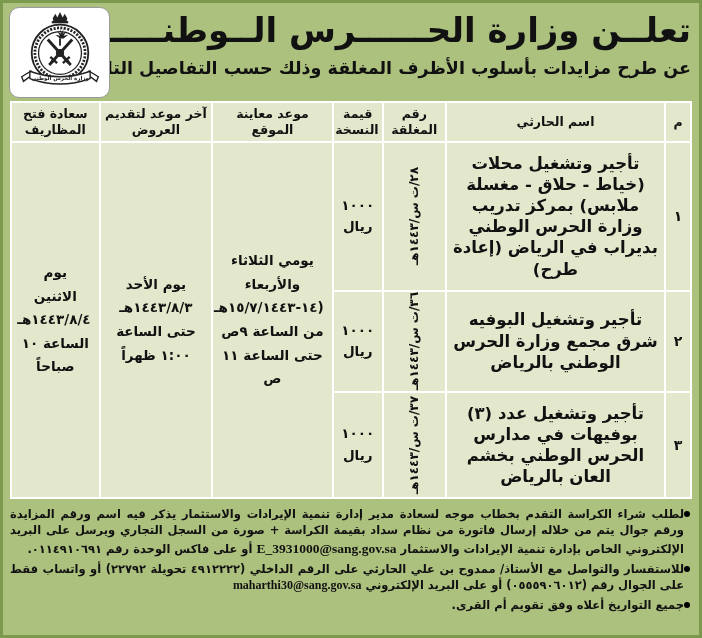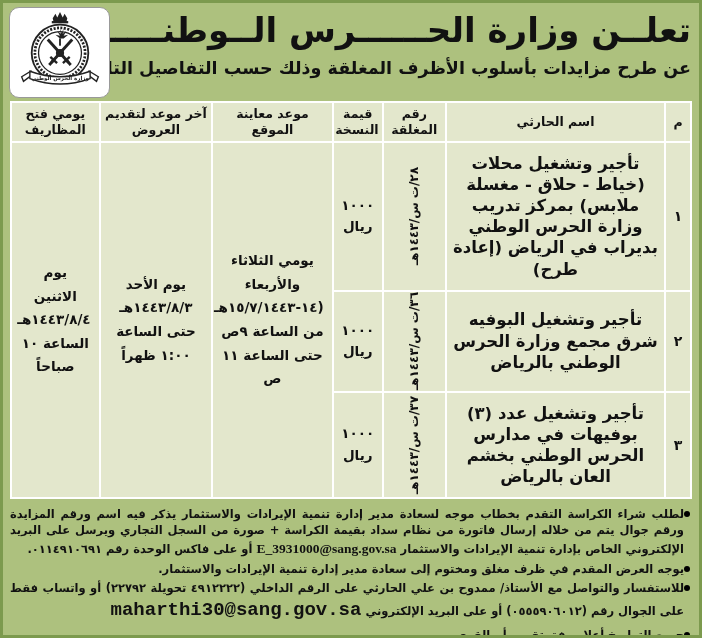--- a/index.html
+++ b/index.html
@@ -55,21 +55,21 @@
     display:flex;align-items:flex-start;
     font-size:11.5px;font-weight:bold;line-height:1.42;margin-bottom:3px;
   }
   .dot{flex:0 0 auto;width:6px;height:6px;border-radius:50%;background:#000;margin-top:5px;}
   .note .txt{flex:1 1 auto;text-align:justify;}
   .email{
     direction:ltr;unicode-bidi:isolate;
     font-family:"Liberation Serif",serif;font-weight:bold;font-size:13.5px;
     white-space:nowrap;
   }
-  .email.lg{font-size:19px;font-family:Liberation Mono, monospace;}
+  .email.lg{font-size:12px;}
   
   .logo svg{display:block;}
 </style>
 </head>
 <body>
 
 <div class="header">
   <div class="logo">
     <svg width="92" height="84" viewBox="0 0 100 92">
 
@@ -119,21 +119,21 @@
         <col class="c-open">
     </colgroup>
     <tbody>
         <tr>
       <th>م</th>
       <th>اسم الحارثي</th>
       <th>رقم المغلقة</th>
       <th>قيمة النسخة</th>
       <th>موعد معاينة الموقع</th>
       <th>آخر موعد لتقديم العروض</th>
-      <th>يومي فتح المظاريف</th>
+      <th>سعادة فتح المظاريف</th>
     </tr>
     <tr class="r1">
       <td class="no">١</td>
       <td class="name">تأجير وتشغيل محلات (خياط - حلاق - مغسلة ملابس) بمركز تدريب وزارة الحرس الوطني بديراب في الرياض (إعادة طرح)</td>
       <td class="adno">
         <span>٢٨/ت س/١٤٤٣هـ</span>
       </td>
       <td class="price">١٠٠٠ ريال</td>
       <td class="date" rowspan="3">يومي الثلاثاء والأربعاء (١٤-١٥/٧/١٤٤٣هـ) من الساعة ٩ص حتى الساعة ١١ ص</td>
       <td class="date" rowspan="3">يوم الأحد ١٤٤٣/٨/٣هـ حتى الساعة ١:٠٠ ظهراً</td>
@@ -161,24 +161,20 @@
 
 <div class="notes">
   <div class="note">
     <span class="dot"></span>
     <span class="txt"><span>لطلب شراء الكراسة التقدم بخطاب موجه لسعادة مدير إدارة تنمية الإيرادات والاستثمار يذكر فيه اسم ورقم المزايدة ورقم جوال يتم من خلاله إرسال فاتورة من نظام سداد بقيمة الكراسة + صورة من السجل التجاري ويرسل على البريد الإلكتروني الخاص بإدارة تنمية الإيرادات والاستثمار</span>
       <span class="email">E_3931000@sang.gov.sa</span>
       <span>أو على فاكس الوحدة رقم ٠١١٤٩١٠٦٩١.</span></span>
   </div>
   <div class="note">
     <span class="dot"></span>
-    <span class="txt">يوجه العرض المقدم في ظرف مغلق ومختوم إلى سعادة مدير إدارة تنمية الإيرادات والاستثمار.</span>
-  </div>
-  <div class="note">
-    <span class="dot"></span>
     <span class="txt"><span>للاستفسار والتواصل مع الأستاذ/ ممدوح بن علي الحارثي على الرقم الداخلي (٤٩١٢٢٢٢ تحويلة ٢٢٧٩٢) أو واتساب فقط على الجوال رقم (٠٥٥٥٩٠٦٠١٢) أو على البريد الإلكتروني</span>
       <span class="email lg">maharthi30@sang.gov.sa</span></span>
   </div>
   <div class="note">
     <span class="dot"></span>
     <span class="txt">جميع التواريخ أعلاه وفق تقويم أم القرى.</span>
   </div>
 </div>
 
 </body></html>

